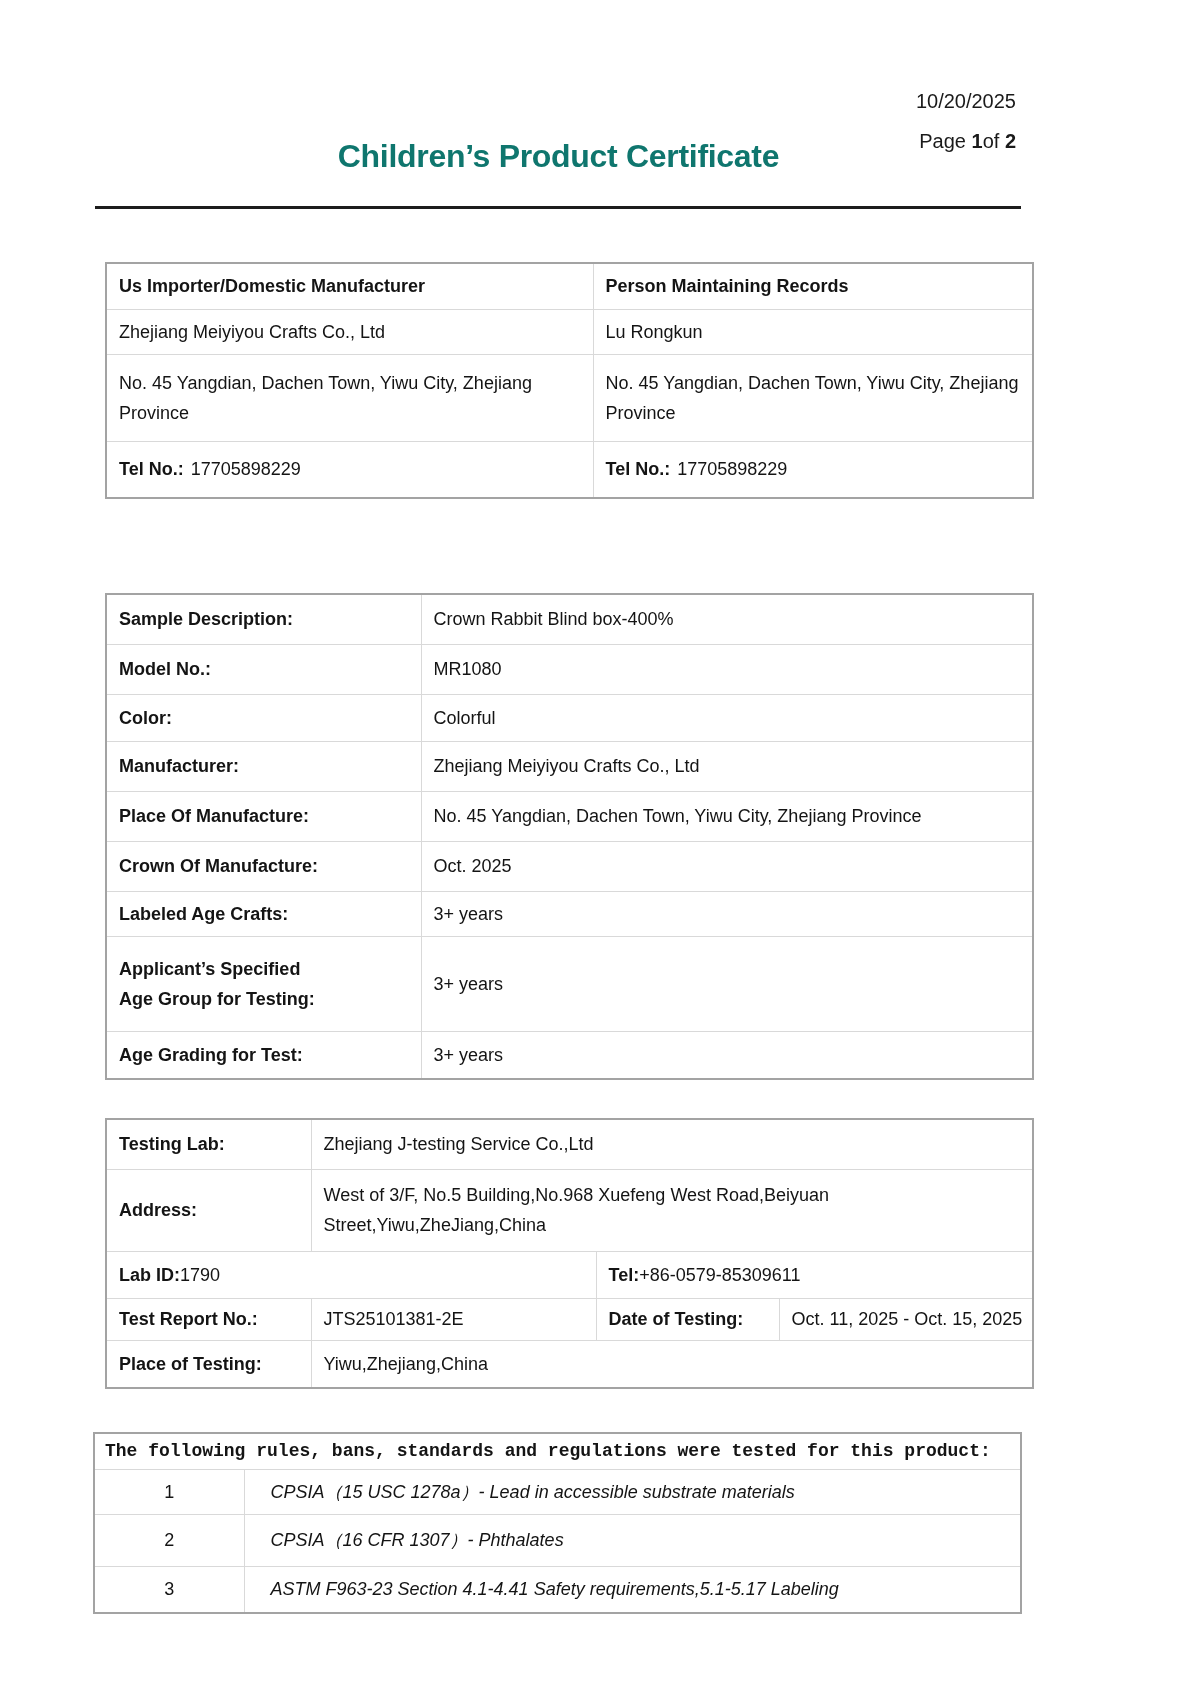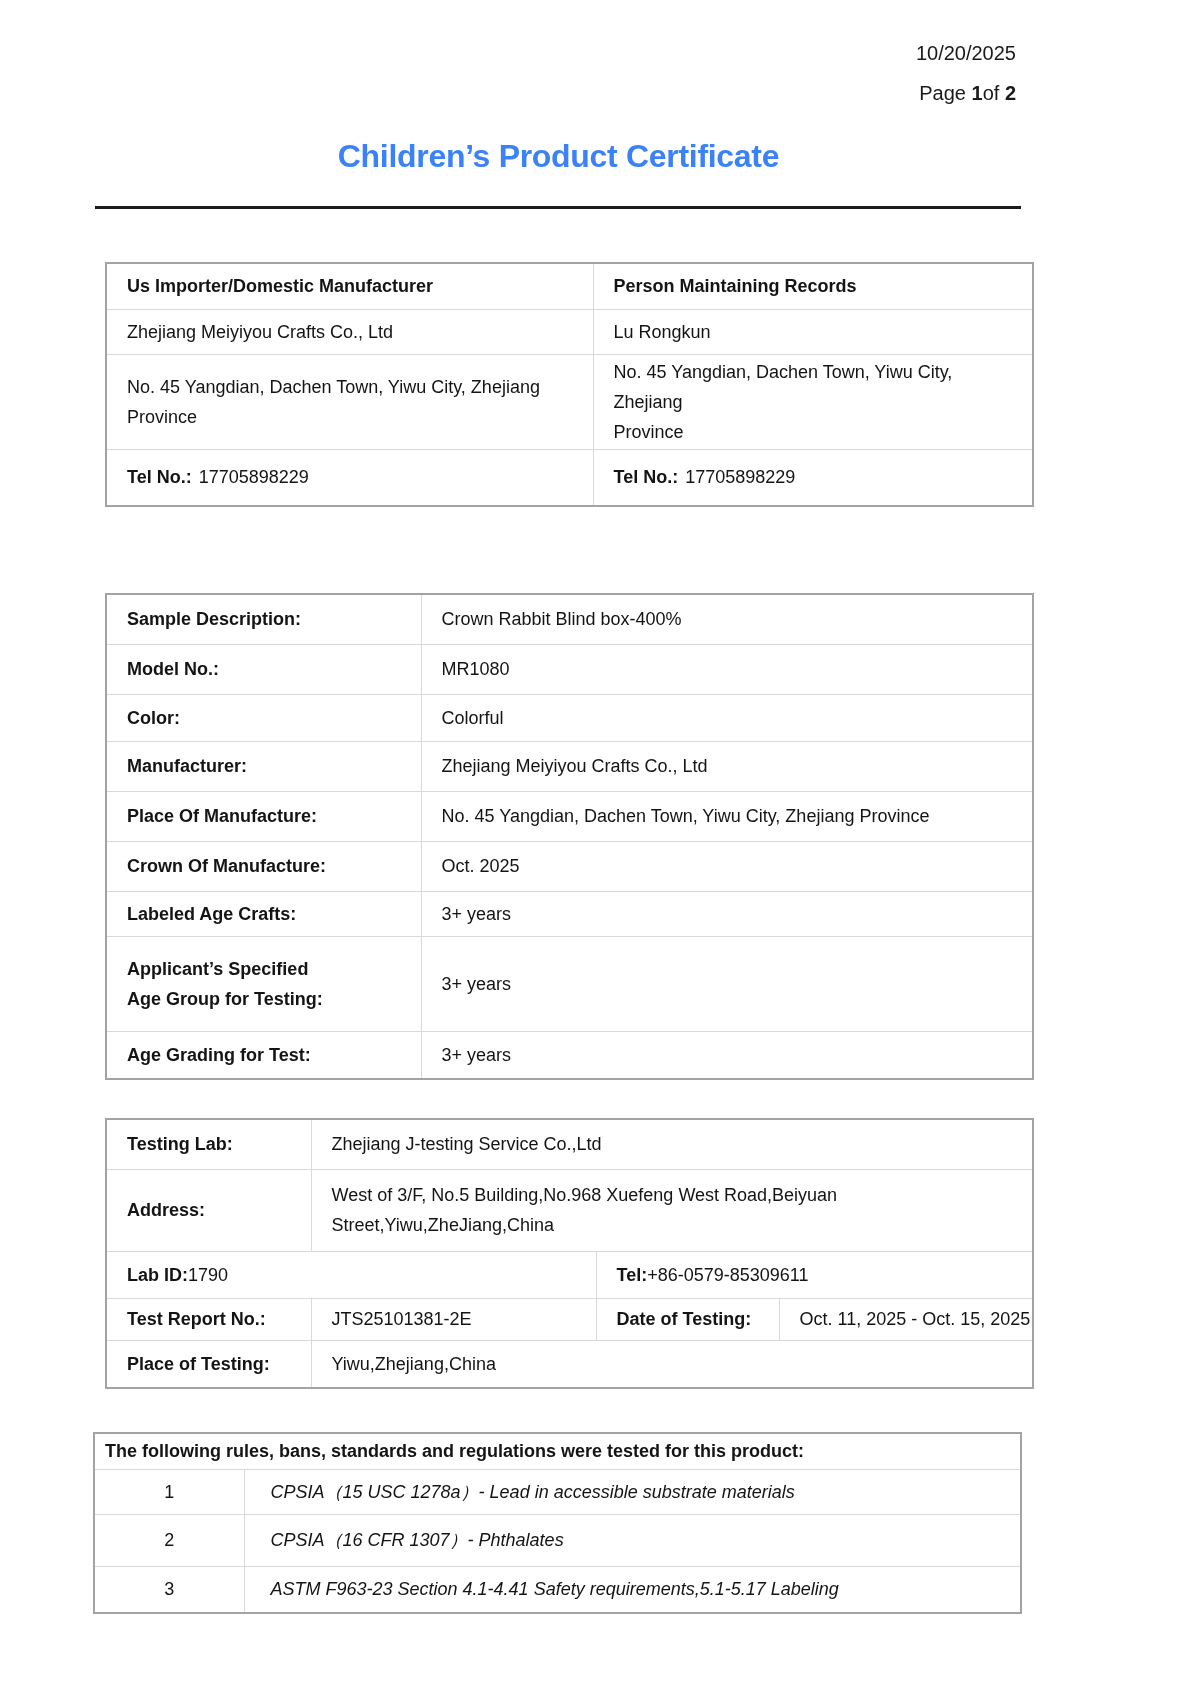--- a/index.html
+++ b/index.html
@@ -2,46 +2,46 @@
 <html><head>
 <meta charset="utf-8">
 <style>
   html,body { margin:0; padding:0; background:#ffffff; }
   .page {
     position:relative; width:1190px; height:1684px; background:#ffffff;
     font-family:"Liberation Sans","DejaVu Sans",sans-serif; color:#111;
     overflow:hidden;
   }
   .corner { position:absolute; top:42px; right:174px; text-align:right; font-size:20px; color:#1a1a1a; }
-  .corner .date { margin-bottom:17px; }
+  .corner .date { margin-bottom:17px;margin-top:48px; }
   .b { font-weight:bold; }
   .title {
     position:absolute; top:138px; left:95px; width:927px; margin:0;
-    text-align:center; font-size:32px; font-weight:bold; color:#3b82f6; letter-spacing:-0.3px;
+    text-align:center; font-size:32px; font-weight:bold; color:#0f766e; letter-spacing:-0.3px;
   }
   .rule { position:absolute; top:206px; left:95px; width:926px; height:3px; background:#1c1c1c; }
 
   table.tbl {
     position:absolute; border-collapse:collapse; table-layout:fixed;
     border:2px solid #a3a3a3; background:#fff;
   }
   table.tbl td {
-    border:1px solid #d9d9d9; padding:2px 20px; vertical-align:middle;
+    border:1px solid #d9d9d9; padding:2px 12px; vertical-align:middle;
     font-size:18px; line-height:30px; color:#141414; overflow:hidden; word-wrap:break-word;
   }
   .pre { white-space:pre-line; }
   .gap { margin-left:7px; }
   .tall-label { line-height:47px; }
   .t1 { left:105px; top:262px; width:927px; }
   .t2 { left:105px; top:593px; width:927px; }
   .t3 { left:105px; top:1118px; width:927px; }
   .t4 { left:93px;  top:1432px; width:927px; }
   .t4 td.num { text-align:center; padding:2px 4px; }
   .t4 td.reg { padding-left:26px;font-style:italic; }
-  .t4 td.hd { padding-left:10px; }
+  .t4 td.hd { padding-left:10px;font-family:Liberation Mono, monospace; }
   .tight { font-size:16.5px; white-space:nowrap; padding-left:8px; padding-right:2px; }
 </style>
 </head>
 <body>
 
 <div class="page">
 
   <div class="corner">
     <div class="date">10/20/2025</div>
     <div class="pageno"><span>Page </span><span class="b">1</span><span>of </span><span class="b">2</span></div>

